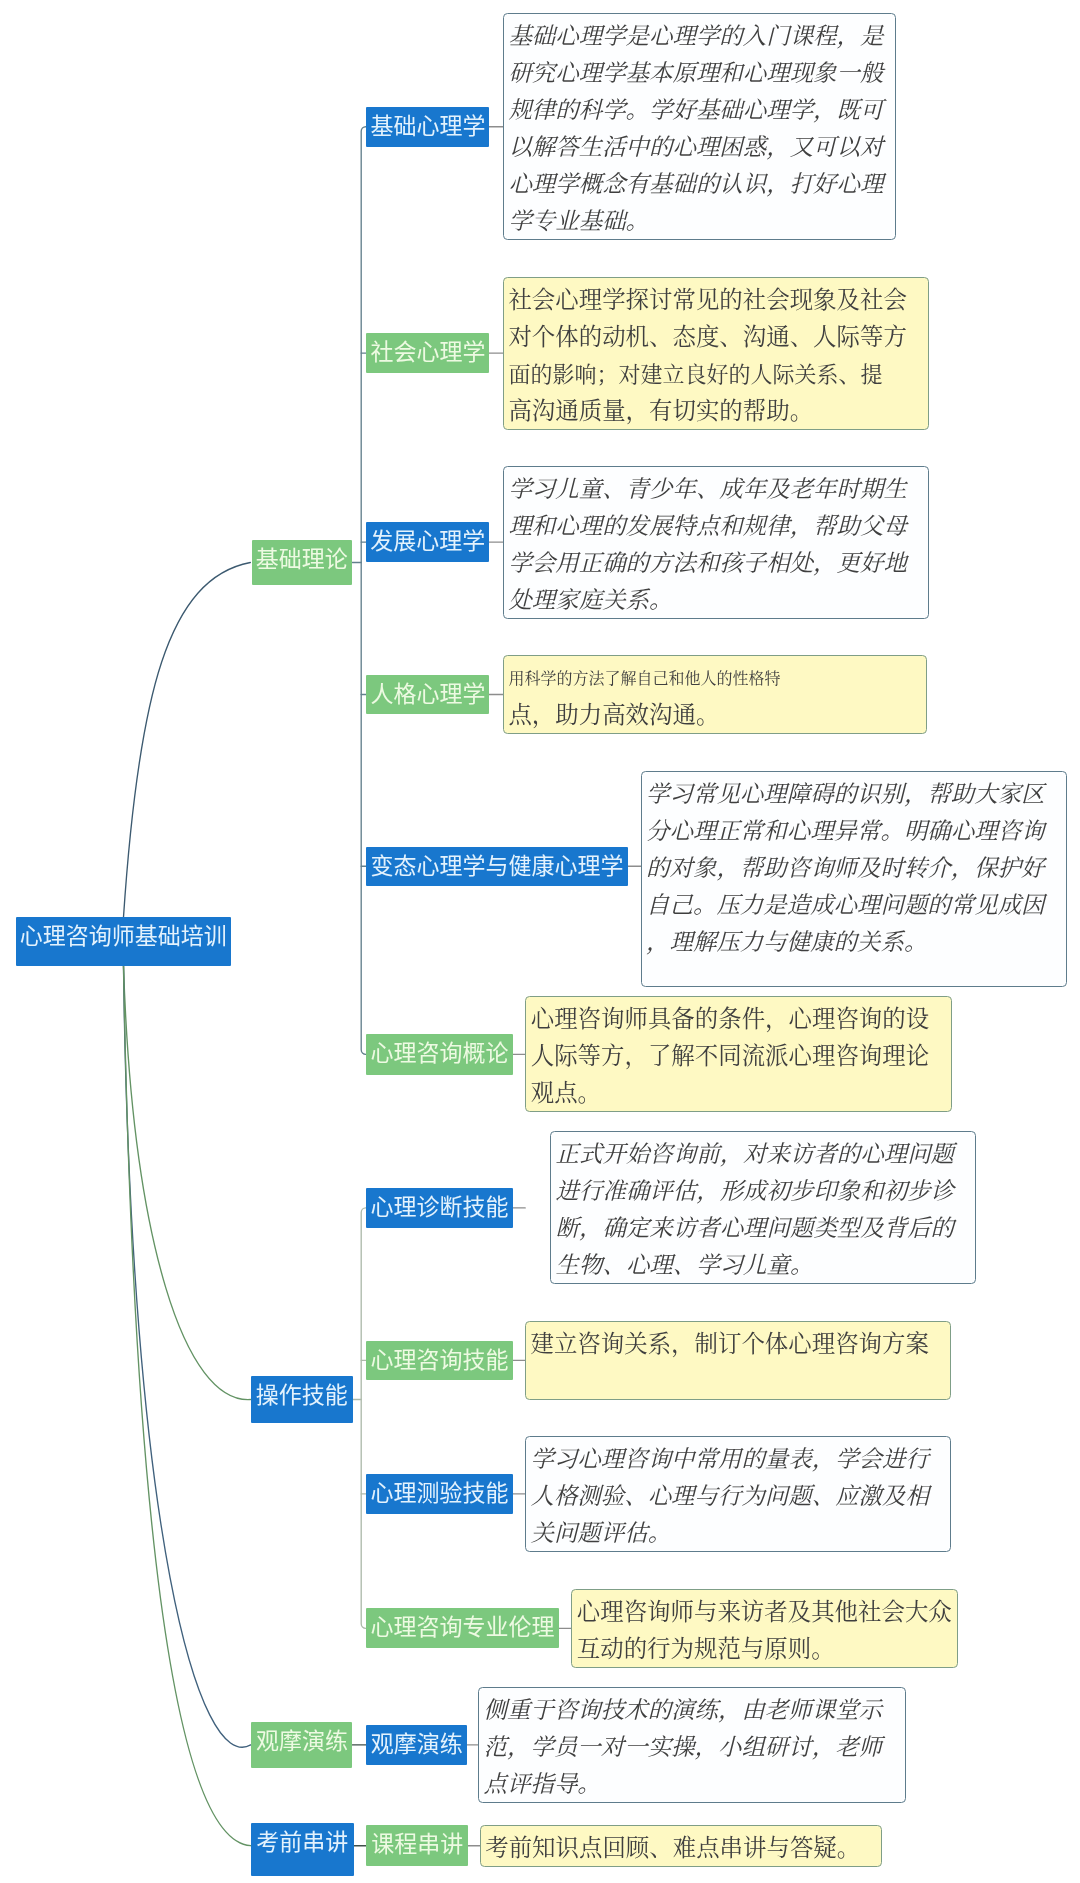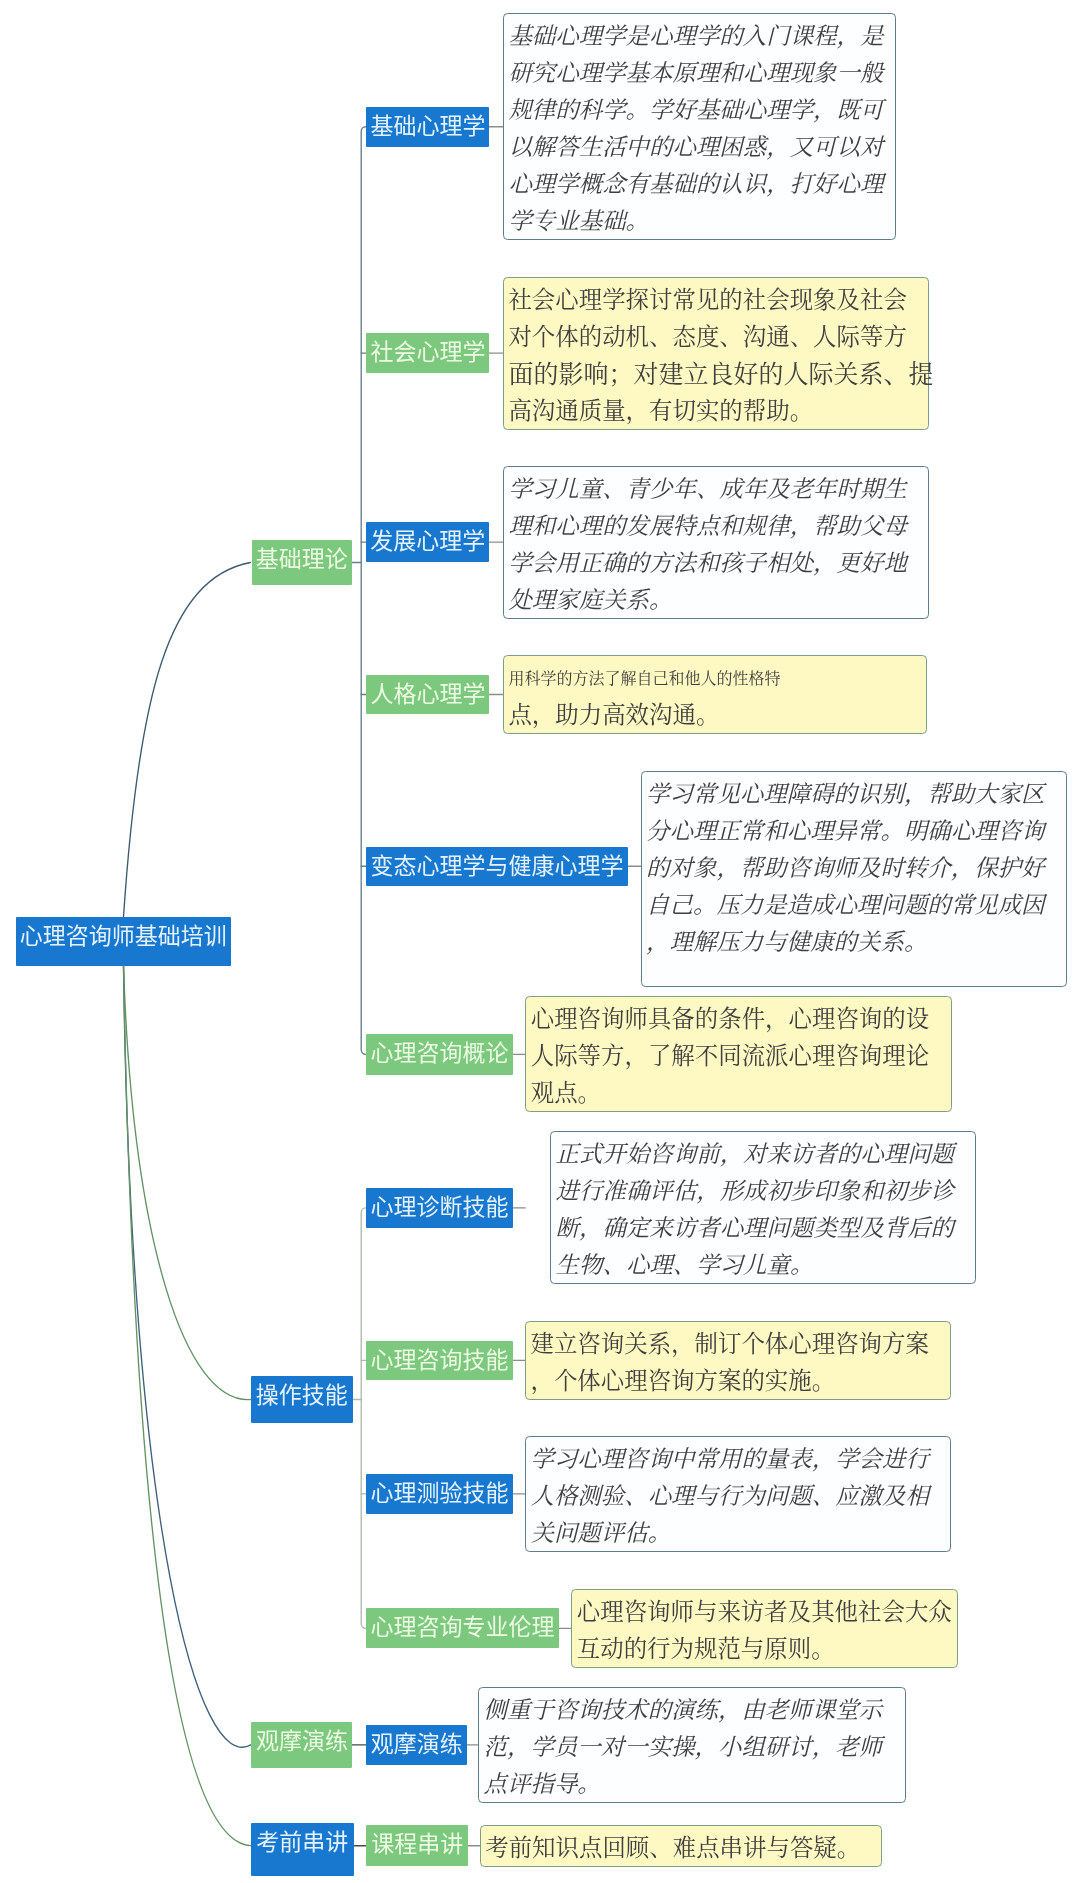--- a/index.html
+++ b/index.html
@@ -116,21 +116,21 @@
       <div class="ln" style="font-size:23.45px;height:37px;line-height:37px">规律的科学。学好基础心理学，既可</div>
       <div class="ln" style="font-size:23.45px;height:37px;line-height:37px">以解答生活中的心理困惑，又可以对</div>
       <div class="ln" style="font-size:23.45px;height:37px;line-height:37px">心理学概念有基础的认识，打好心理</div>
       <div class="ln" style="font-size:23.45px;height:37px;line-height:37px">学专业基础。</div>
     </div>
   </div>
   <div class="desc descg" style="left:502.8px;top:276.6px;width:426.0px;height:153px">
     <div class="body" style="left:4.6px;top:4px;width:416.1px">
       <div class="ln" style="font-size:23.45px;height:37px;line-height:37px">社会心理学探讨常见的社会现象及社会</div>
       <div class="ln" style="font-size:23.45px;height:37px;line-height:37px">对个体的动机、态度、沟通、人际等方</div>
-      <div class="ln" style="font-size:25px;height:37px;line-height:37px">面的影响；对建立良好的人际关系、提</div>
+      <div class="ln" style="font-size:22px;height:37px;line-height:37px">面的影响；对建立良好的人际关系、提</div>
       <div class="ln" style="font-size:23.45px;height:37px;line-height:37px">高沟通质量，有切实的帮助。</div>
     </div>
   </div>
   <div class="desc descb" style="left:502.8px;top:465.6px;width:425.9px;height:153px">
     <div class="body" style="left:4.6px;top:4px;width:416.0px">
       <div class="ln" style="font-size:23.45px;height:37px;line-height:37px">学习儿童、青少年、成年及老年时期生</div>
       <div class="ln" style="font-size:23.45px;height:37px;line-height:37px">理和心理的发展特点和规律，帮助父母</div>
       <div class="ln" style="font-size:23.45px;height:37px;line-height:37px">学会用正确的方法和孩子相处，更好地</div>
       <div class="ln" style="font-size:23.45px;height:37px;line-height:37px">处理家庭关系。</div>
     </div>
@@ -161,21 +161,20 @@
     <div class="body" style="left:4.6px;top:4px;width:417.3px">
       <div class="ln" style="font-size:23.45px;height:37px;line-height:37px">正式开始咨询前，对来访者的心理问题</div>
       <div class="ln" style="font-size:23.45px;height:37px;line-height:37px">进行准确评估，形成初步印象和初步诊</div>
       <div class="ln" style="font-size:23.45px;height:37px;line-height:37px">断，确定来访者心理问题类型及背后的</div>
       <div class="ln" style="font-size:23.45px;height:37px;line-height:37px">生物、心理、学习儿童。</div>
     </div>
   </div>
   <div class="desc descg" style="left:524.9px;top:1320.8px;width:425.8px;height:79px">
     <div class="body" style="left:4.6px;top:4px;width:417.3px">
       <div class="ln" style="font-size:23.45px;height:37px;line-height:37px">建立咨询关系，制订个体心理咨询方案</div>
-      <div class="ln" style="font-size:23.45px;height:37px;line-height:37px">，个体心理咨询方案的实施。</div>
     </div>
   </div>
   <div class="desc descb" style="left:524.9px;top:1435.9px;width:425.8px;height:116px">
     <div class="body" style="left:4.6px;top:4px;width:417.3px">
       <div class="ln" style="font-size:23.45px;height:37px;line-height:37px">学习心理咨询中常用的量表，学会进行</div>
       <div class="ln" style="font-size:23.45px;height:37px;line-height:37px">人格测验、心理与行为问题、应激及相</div>
       <div class="ln" style="font-size:23.45px;height:37px;line-height:37px">关问题评估。</div>
     </div>
   </div>
   <div class="desc descg" style="left:571.2px;top:1588.8px;width:386.5px;height:79px">

